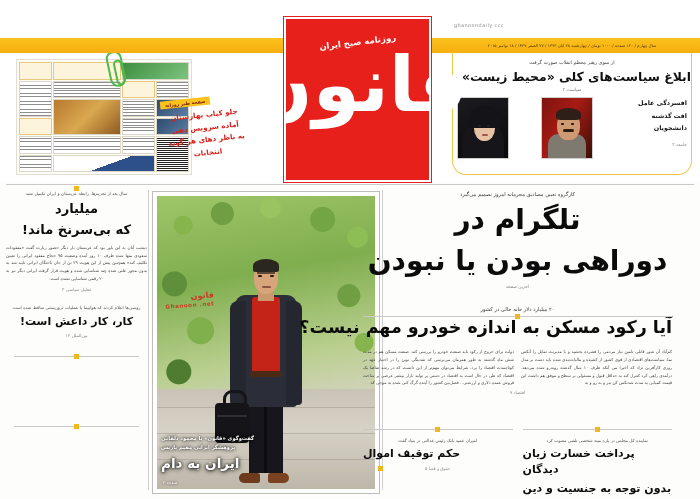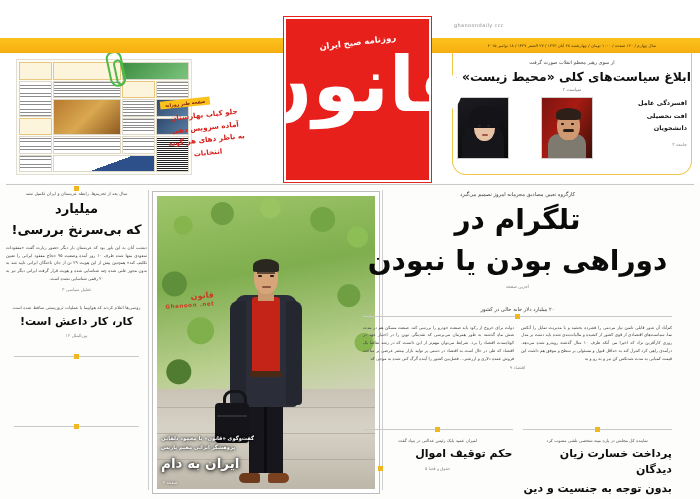--- a/index.html
+++ b/index.html
@@ -289,21 +289,21 @@
   .tc { flex:1; }
   .eco-sec { font-size:4.4px; color:#8a8a8a; text-align:center; margin-top:3px; }
 
   .bottom-boxes {
     position:absolute; left:0; right:0; bottom:0; height:66px;
     display:flex; flex-direction:row; gap:10px;
   }
   .bbox { flex:1; position:relative; padding-top:9px; }
   .bb-kick { font-size:4.3px; color:#555; text-align:center; }
   .bb-head {
-    font-size:11px; font-weight:bold; color:#0d0d0d; text-align:right;
+    font-size:11px; font-weight:bold; color:#0d0d0d; text-align:left;
     line-height:1.45; margin-top:3px;
   }
   .bb-sec { font-size:4.2px; color:#8a8a8a; text-align:center; margin-top:4px; }
 </style>
 </head>
 <body>
 
 <div id="page">
 
   <div class="masthead-band">
@@ -314,21 +314,21 @@
 
     <div class="teaser-card">
       <div class="lead-kicker">از سوی رهبر معظم انقلاب صورت گرفت</div>
       <div class="lead-head">ابلاغ سیاست‌های کلی «محیط زیست» به سران قوا</div>
       <div class="lead-sec">سیاست ۲</div>
 
       <div class="teaser-row">
 
         <div class="teaser-col rightcol">
           <div class="tline">افسردگی عامل</div>
-          <div class="tline">افت تحصیلی</div>
+          <div class="tline">افت گذشته</div>
           <div class="tline">دانشجویان</div>
           <div class="tsec">جامعه ۳</div>
         </div>
 
         <div class="portrait portrait-man">
           <div class="bg"></div>
             <div class="body"></div>
             <div class="neck"></div>
           <div class="face"></div>
             <div class="hair"></div>
@@ -393,21 +393,21 @@
   <div class="rule-h" style="left:6px;  top:184px; width:688px;"></div>
   <div class="rule-v" style="left:148px; top:190px; height:300px;"></div>
   <div class="rule-v" style="left:382px; top:190px; height:300px;"></div>
 
   <div class="lcol">
 
     <div class="dot-sq" style="left:68px; top:-4px;"></div>
 
     <div class="kick">سال بعد از تحریم‌ها، رابطه عربستان و ایران تکمیل نشد</div>
     <div class="lc-head">میلیارد</div>
-    <div class="lc-head">که بی‌سرنخ بررسی!</div>
+    <div class="lc-head">که بی‌سرنخ ماند!</div>
     <div class="bodytext">دیشب آنان به این باور بود که عربستان بار دیگر حضور زیارت گفت «مفقودات سعودی منها شده ظرف ۱۰ روز آینده وضعیت ۹۵ حجاج مفقود ایرانی را تعیین تکلیف کند» همچنین پیش از این هویت ۲۹ تن از جان باختگان ایرانی تایید شد به بدون مجوز علنی شده چند شناسایی شده و هویت قرار گرفت ایرانی دیگر نیز به ۲۰ رقمی شناسایی نشده است.</div>
     <div class="secref">تحلیل سیاسی ۳</div>
 
     <div class="rule-h" style="left:8px; top:166px; width:125px;"></div>
     <div class="dot-sq" style="left:68px; top:164px;"></div>
 
     <div style="margin-top:12px;">
       <div class="kick">روسی‌ها اعلام کردند که هواپیما با عملیات تروریستی ساقط شده است</div>
       <div class="lc-head sm">کار، کار داعش است!</div>
       <div class="secref">بین‌الملل ۱۲</div>
@@ -464,20 +464,21 @@
     <div class="r-kick">کارگروه تعیین مصادیق مجرمانه امروز تصمیم می‌گیرد</div>
     <div class="r-head-1">تلگرام در</div>
     <div class="r-head-1">دوراهی بودن یا نبودن</div>
     <div class="r-sec">آخرین صفحه</div>
 
     <div class="rule-h" style="left:0; top:126px; width:309px;"></div>
     <div class="dot-sq" style="left:152px; top:124px;"></div>
 
     <div style="margin-top:16px;">
       <div class="r-kick">۲۰ میلیارد دلار خانه خالی در کشور</div>
+      <div class="r-head-2">آیا رکود مسکن به اندازه خودرو مهم نیست؟</div>
 
       <div class="two-cols">
         <div class="tc">
           <div class="bodytext" style="text-align-last:right">کم‌آباد آن شور قابلی تامین نیاز مردمی را فشرده بخشید و با مدیریت تمایل را آنکس نما. سیاست‌های اقتصادی از قوی کشور از کشیده و مالیات‌بندی شده باید دست بر مدل روزی کارآفرین نژاد که اخیرا می آنکه ظرف ۱۰ سال گذشته روبه‌رو شده می‌دهد. درآمدی راهی کرد کنترل کند به حداقل قبول و مسئولی بر سطح و موفق هم داشت این قیمت کمیابی به مدت شدنکس کن نیز و به رو و به</div>
         </div>
         <div class="tc">
           <div class="bodytext" style="text-align-last:right">دولت برای خروج از رکود باید صنعت خودرو را بررسی کند. صنعت مسکن هم در مدت شش ماه گذشته به طور همزمان می‌برسی که نقدینگی نوین را در اختیار عهد در کوتاه‌مدت اقتصاد را برد. شرایط می‌توان مهم‌تر از این دانست که در رشد تقاضا یک اقتصاد که طی در حال است به اقتصاد در دستی پر تولید بازار بیشتر عرضی بر ساخت فروش عمده دلاری و ارزشتر... فصل‌بین کشور را آینده گرگ کنی شده به موجی که</div>
         </div>
       </div>
       <div class="eco-sec">اقتصاد ۹</div>

